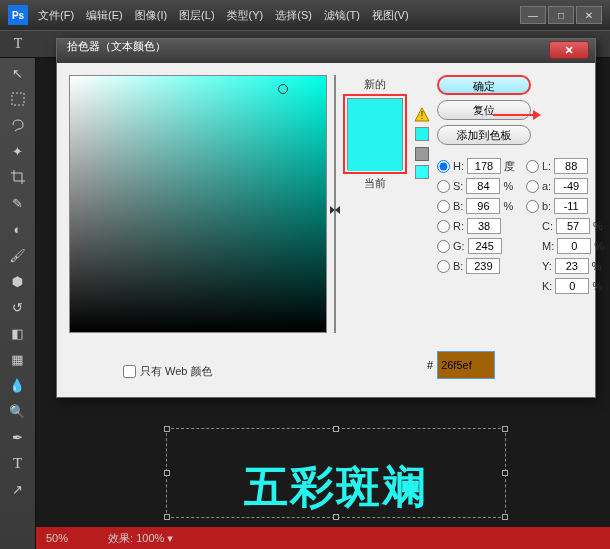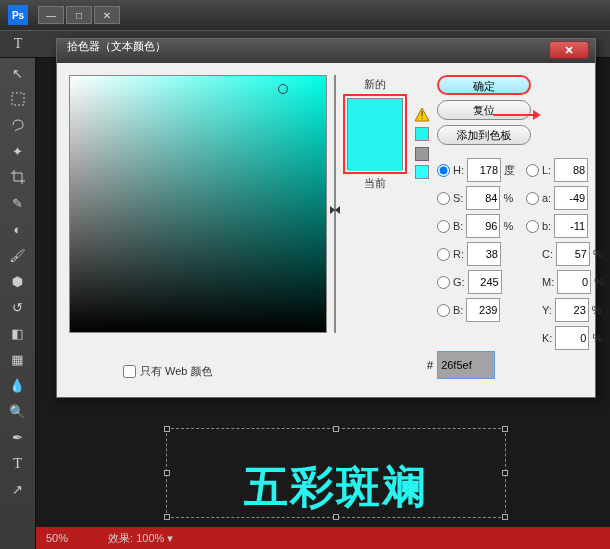--- a/index.html
+++ b/index.html
@@ -43,32 +43,42 @@
 .warn{width:16px;height:16px;margin-top:4px}
 .cube{width:14px;height:14px;background:#999;margin-top:6px;border:1px solid #666}
 .right{flex:1;display:flex;flex-direction:column;gap:5px}
 .arrow{position:absolute;left:436px;top:75px;width:40px;height:2px;background:#ff3030}
 .arrow::after{content:"";position:absolute;right:-8px;top:-4px;border-left:8px solid #ff3030;border-top:5px solid transparent;border-bottom:5px solid transparent}
 .btn{width:94px;height:20px;background:linear-gradient(#fafafa,#e0e0e0);border:1px solid #888;border-radius:10px;text-align:center;line-height:18px;font-size:11px}
 .btn-ok{border:2px solid #ff3030;background:linear-gradient(#d0f8ff,#a0e8ff)}
 .fields{margin-top:8px;display:grid;grid-template-columns:1fr 1fr;gap:4px 10px;font-size:11px;color:#333}
 .fld{display:flex;align-items:center;gap:3px}
 .fld input[type=radio]{margin:0}
-.fld input[type=text]{width:34px;height:24px;border:1px solid #999;padding:0 2px;font-size:11px;text-align:right}
+.fld input[type=text]{width:34px;height:16px;border:1px solid #999;padding:0 2px;font-size:11px;text-align:center}
 .fld .u{width:12px}
 .hex-row{position:absolute;bottom:18px;left:370px;display:flex;align-items:center;gap:4px}
-.hex-row input{width:58px;height:17px;border:1px solid #5a9de8;background:#a3a3a3;padding:13px 3px;font-size:11px}
+.hex-row input{width:58px;height:17px;border:1px solid #5a9de8;background:#a16207;padding:13px 3px;font-size:11px}
 .web-only{position:absolute;bottom:18px;left:66px;display:flex;gap:4px;font-size:11px;color:#333}
 .swatchsm{width:14px;height:14px;background:#26f5ef;border:1px solid #888;margin-top:4px}
 </style>
 </head>
 <body>
 
 <div class="app-bar">
   <div class="ps-logo">Ps</div>
+  <div class="menu">
+    <span>文件(F)</span>
+    <span>编辑(E)</span>
+    <span>图像(I)</span>
+    <span>图层(L)</span>
+    <span>类型(Y)</span>
+    <span>选择(S)</span>
+    <span>滤镜(T)</span>
+    <span>视图(V)</span>
+  </div>
   <div class="winbtns">
     <div class="winbtn">—</div>
     <div class="winbtn">□</div>
     <div class="winbtn">✕</div>
   </div>
 </div>
 
 <div class="toolbar2">
   <div class="t-icon">T</div>
 </div>

